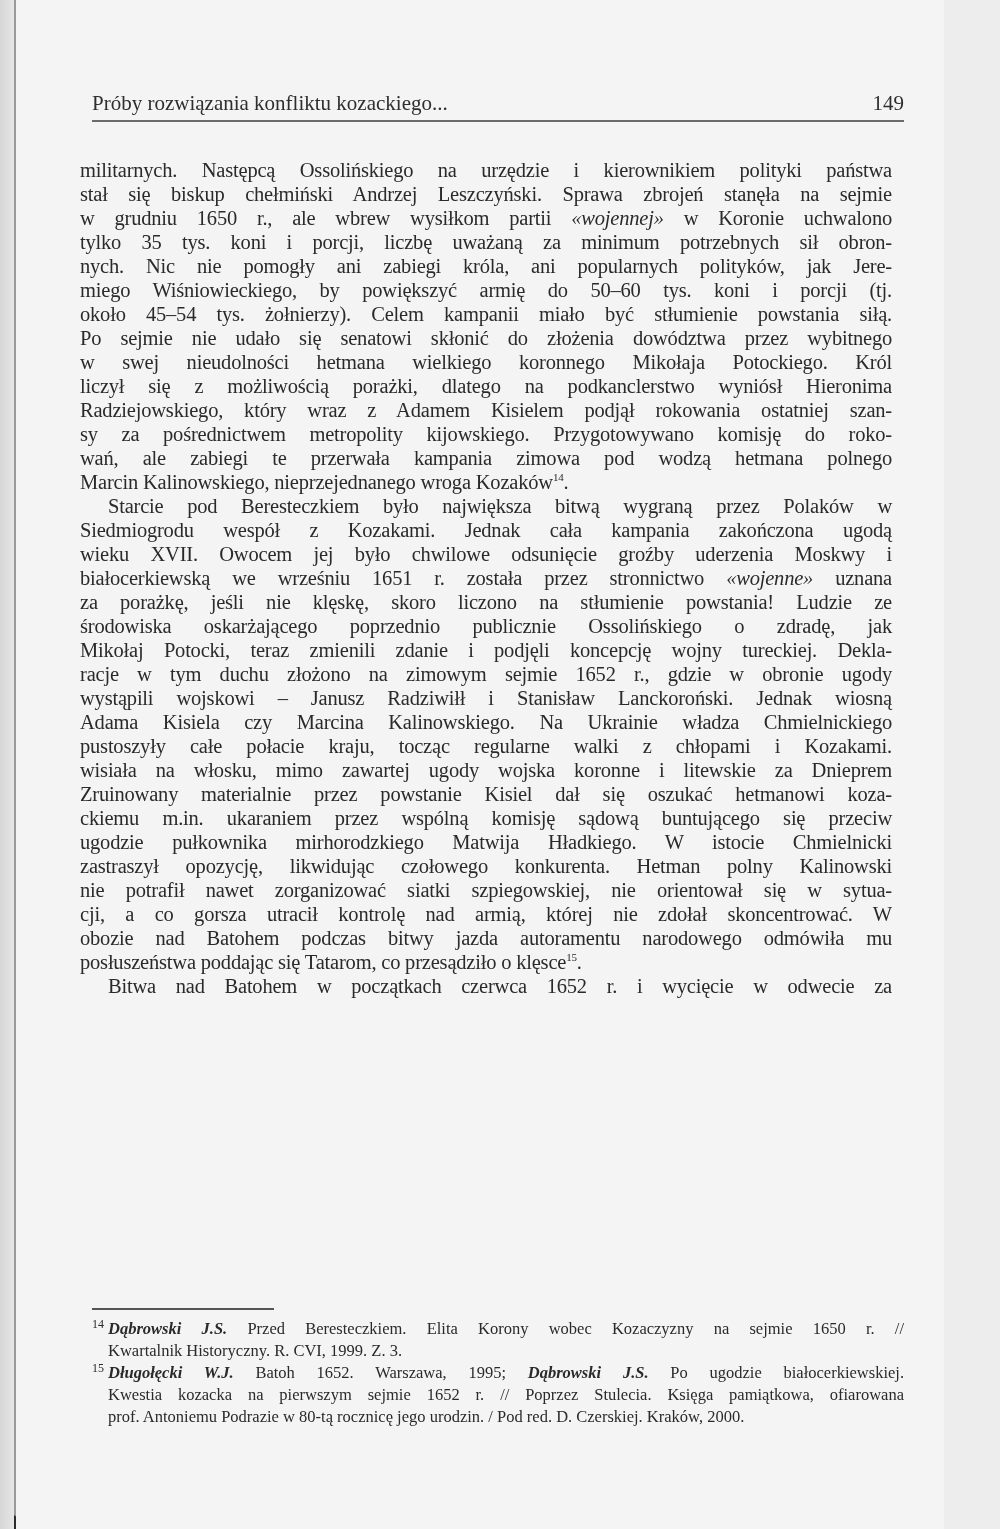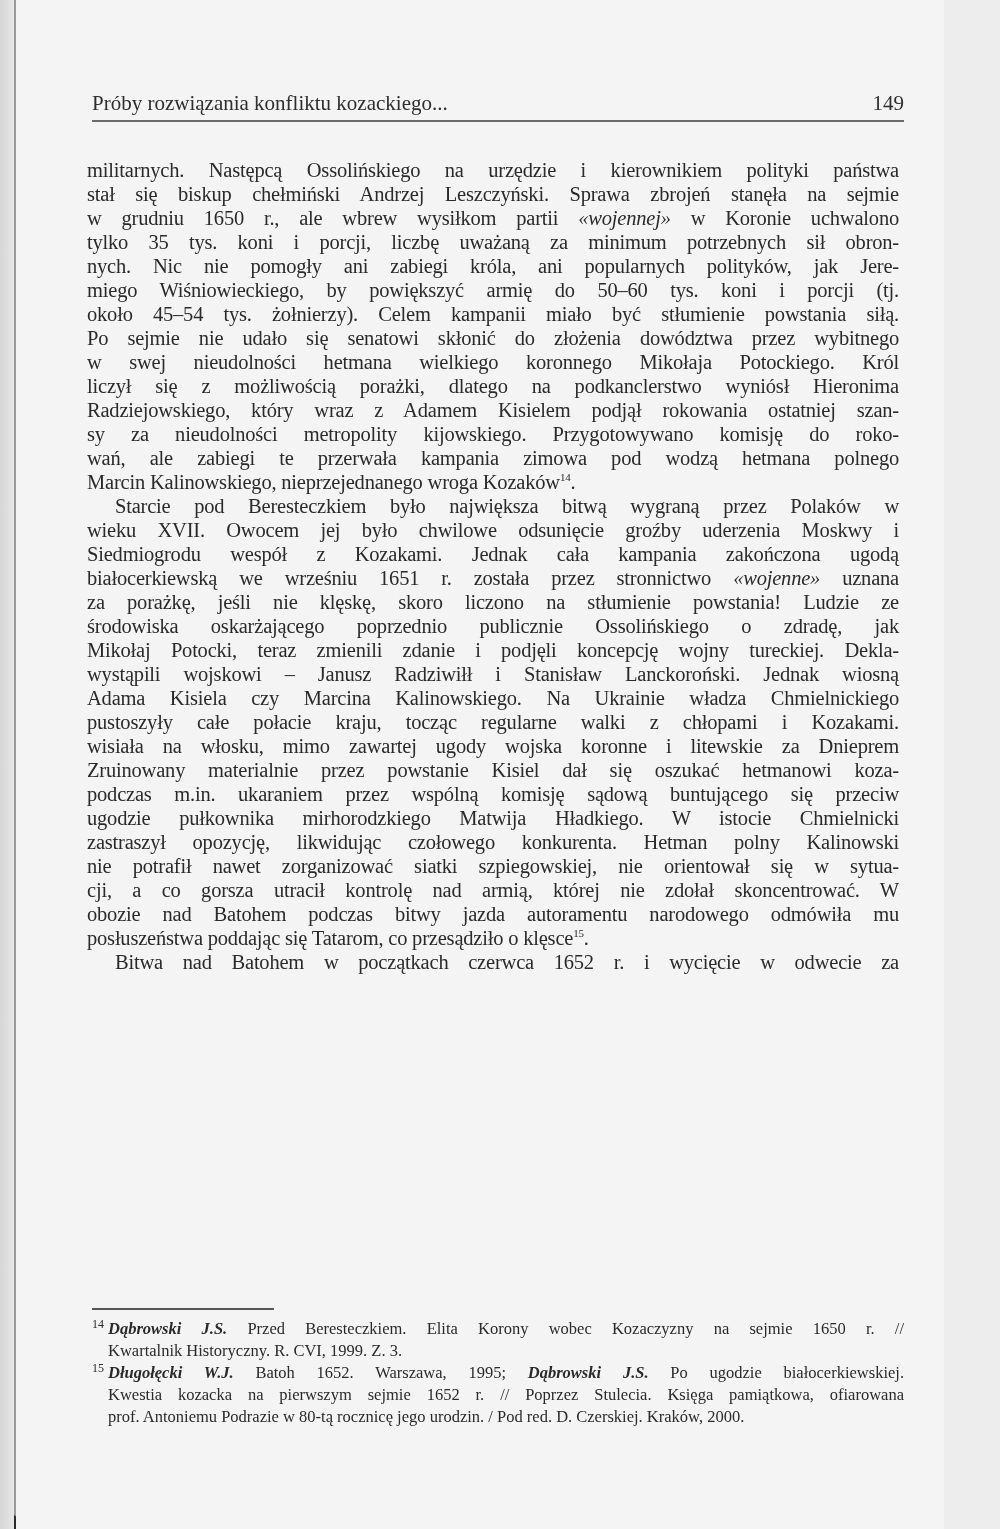--- a/index.html
+++ b/index.html
@@ -47,21 +47,21 @@
       color: #2e2e2e;
     }
     .head-rule {
       position: absolute;
       left: 76px; top: 120px;
       width: 812px; height: 2px;
       background: #6b6b6b;
     }
     .body-text {
       position: absolute;
-      left: 71px; top: 158px;
+      left: 64px; top: 158px;
       width: 812px;
     }
     .line {
       height: 24px;
       line-height: 24px;
       font-size: 20.5px;
       white-space: nowrap;
       text-align: justify;
       text-align-last: justify;
       letter-spacing: -0.2px;
@@ -126,36 +126,37 @@
     <div class="line">stał się biskup chełmiński Andrzej Leszczyński. Sprawa zbrojeń stanęła na sejmie</div>
     <div class="line"><span>w grudniu 1650 r., ale wbrew wysiłkom partii </span><i>«wojennej»</i><span> w Koronie uchwalono</span></div>
     <div class="line">tylko 35 tys. koni i porcji, liczbę uważaną za minimum potrzebnych sił obron-</div>
     <div class="line">nych. Nic nie pomogły ani zabiegi króla, ani popularnych polityków, jak Jere-</div>
     <div class="line">miego Wiśniowieckiego, by powiększyć armię do 50–60 tys. koni i porcji (tj.</div>
     <div class="line">około 45–54 tys. żołnierzy). Celem kampanii miało być stłumienie powstania siłą.</div>
     <div class="line">Po sejmie nie udało się senatowi skłonić do złożenia dowództwa przez wybitnego</div>
     <div class="line">w swej nieudolności hetmana wielkiego koronnego Mikołaja Potockiego. Król</div>
     <div class="line">liczył się z możliwością porażki, dlatego na podkanclerstwo wyniósł Hieronima</div>
     <div class="line">Radziejowskiego, który wraz z Adamem Kisielem podjął rokowania ostatniej szan-</div>
-    <div class="line">sy za nieudolności metropolity kijowskiego. Przygotowywano komisję do roko-</div>
+    <div class="line">sy za pośrednictwem metropolity kijowskiego. Przygotowywano komisję do roko-</div>
     <div class="line">wań, ale zabiegi te przerwała kampania zimowa pod wodzą hetmana polnego</div>
     <div class="line last"><span>Marcin Kalinowskiego, nieprzejednanego wroga Kozaków</span><sup>14</sup><span>.</span></div>
     <div class="line indent">Starcie pod Beresteczkiem było największa bitwą wygraną przez Polaków w</div>
+    <div class="line">Siedmiogrodu wespół z Kozakami. Jednak cała kampania zakończona ugodą</div>
     <div class="line">wieku XVII. Owocem jej było chwilowe odsunięcie groźby uderzenia Moskwy i</div>
-    <div class="line">Siedmiogrodu wespół z Kozakami. Jednak cała kampania zakończona ugodą</div>
     <div class="line"><span>białocerkiewską we wrześniu 1651 r. została przez stronnictwo </span><i>«wojenne»</i><span> uznana</span></div>
     <div class="line">za porażkę, jeśli nie klęskę, skoro liczono na stłumienie powstania! Ludzie ze</div>
     <div class="line">środowiska oskarżającego poprzednio publicznie Ossolińskiego o zdradę, jak</div>
     <div class="line">Mikołaj Potocki, teraz zmienili zdanie i podjęli koncepcję wojny tureckiej. Dekla-</div>
+    <div class="line">racje w tym duchu złożono na zimowym sejmie 1652 r., gdzie w obronie ugody</div>
     <div class="line">wystąpili wojskowi – Janusz Radziwiłł i Stanisław Lanckoroński. Jednak wiosną</div>
     <div class="line">Adama Kisiela czy Marcina Kalinowskiego. Na Ukrainie władza Chmielnickiego</div>
     <div class="line">pustoszyły całe połacie kraju, tocząc regularne walki z chłopami i Kozakami.</div>
     <div class="line">wisiała na włosku, mimo zawartej ugody wojska koronne i litewskie za Dnieprem</div>
     <div class="line">Zruinowany materialnie przez powstanie Kisiel dał się oszukać hetmanowi koza-</div>
-    <div class="line">podczas m.in. ukaraniem przez wspólną komisję sądową buntującego się przeciw</div>
+    <div class="line">ckiemu m.in. ukaraniem przez wspólną komisję sądową buntującego się przeciw</div>
     <div class="line">ugodzie pułkownika mirhorodzkiego Matwija Hładkiego. W istocie Chmielnicki</div>
     <div class="line">zastraszył opozycję, likwidując czołowego konkurenta. Hetman polny Kalinowski</div>
     <div class="line">nie potrafił nawet zorganizować siatki szpiegowskiej, nie orientował się w sytua-</div>
     <div class="line">cji, a co gorsza utracił kontrolę nad armią, której nie zdołał skoncentrować. W</div>
     <div class="line">obozie nad Batohem podczas bitwy jazda autoramentu narodowego odmówiła mu</div>
     <div class="line last"><span>posłuszeństwa poddając się Tatarom, co przesądziło o klęsce</span><sup>15</sup><span>.</span></div>
     <div class="line indent">Bitwa nad Batohem w początkach czerwca 1652 r. i wycięcie w odwecie za</div>
   </div>
 
   <div class="fn-rule"></div>

